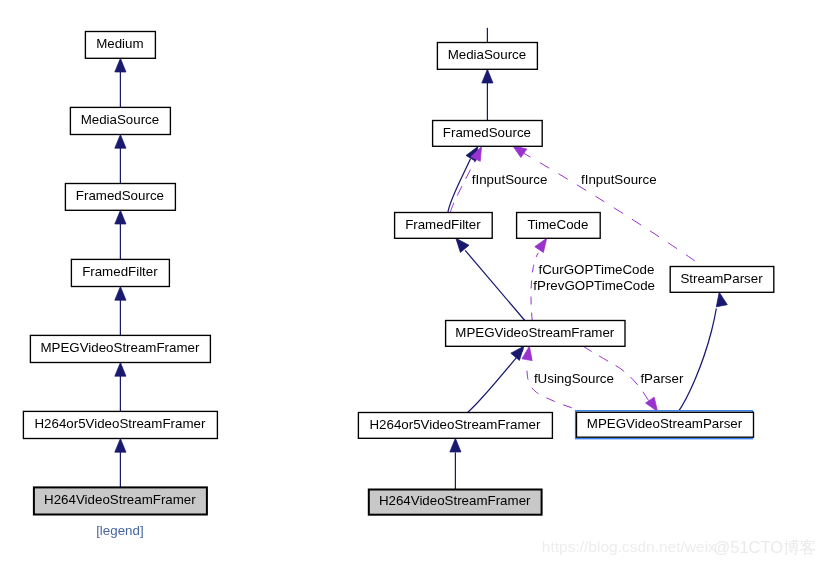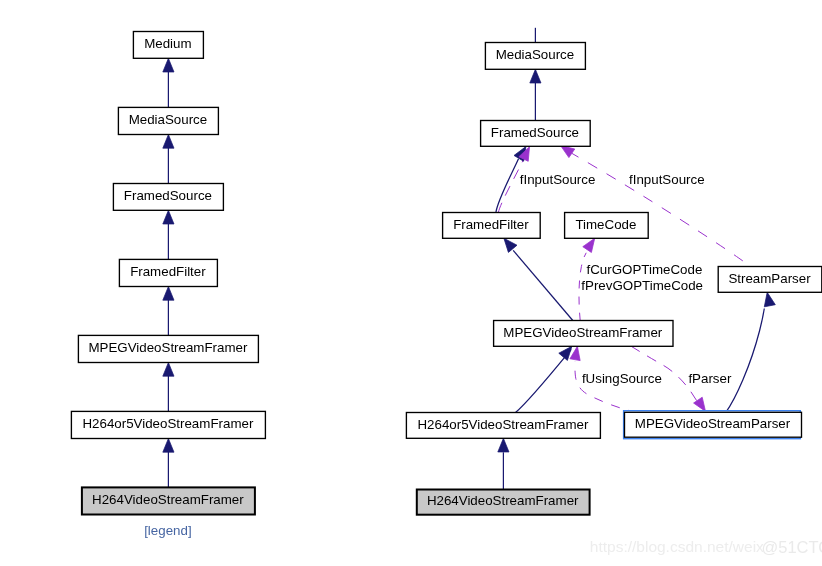--- a/index.html
+++ b/index.html
@@ -1,19 +1,19 @@
 <!DOCTYPE html>
 <html><head>
 <meta charset="utf-8">
 <title>H264VideoStreamFramer Class Diagrams</title>
 <style>
   html,body{margin:0;padding:0;background:#ffffff;}
   body{width:822px;height:566px;overflow:hidden;
        font-family:"Liberation Sans",sans-serif;-webkit-font-smoothing:antialiased;}
-  #stage{position:relative;width:761px;height:566px;background:#fff;margin-left:48px;}
+  #stage{position:relative;width:761px;height:566px;background:#fff;}
   #svgroot{position:absolute;left:0;top:0;display:block;}
   text{font-family:"Liberation Sans",sans-serif;font-size:13.33px;}
   .nodelabel{fill:#000;text-anchor:middle;}
   .edgelabel{fill:#000;text-anchor:start;}
   .legendlabel{text-anchor:middle;}
   #watermark{position:absolute;left:0;top:0;width:822px;height:566px;pointer-events:none;}
   .wm-text{position:absolute;white-space:nowrap;font-family:"Liberation Sans",sans-serif;}
   .wm-url{left:541.8px;top:537.6px;font-size:15.5px;color:#ededed;}
   .wm-brand{left:713.5px;top:537.0px;font-size:16.5px;color:#eaeaea;}
 </style>

